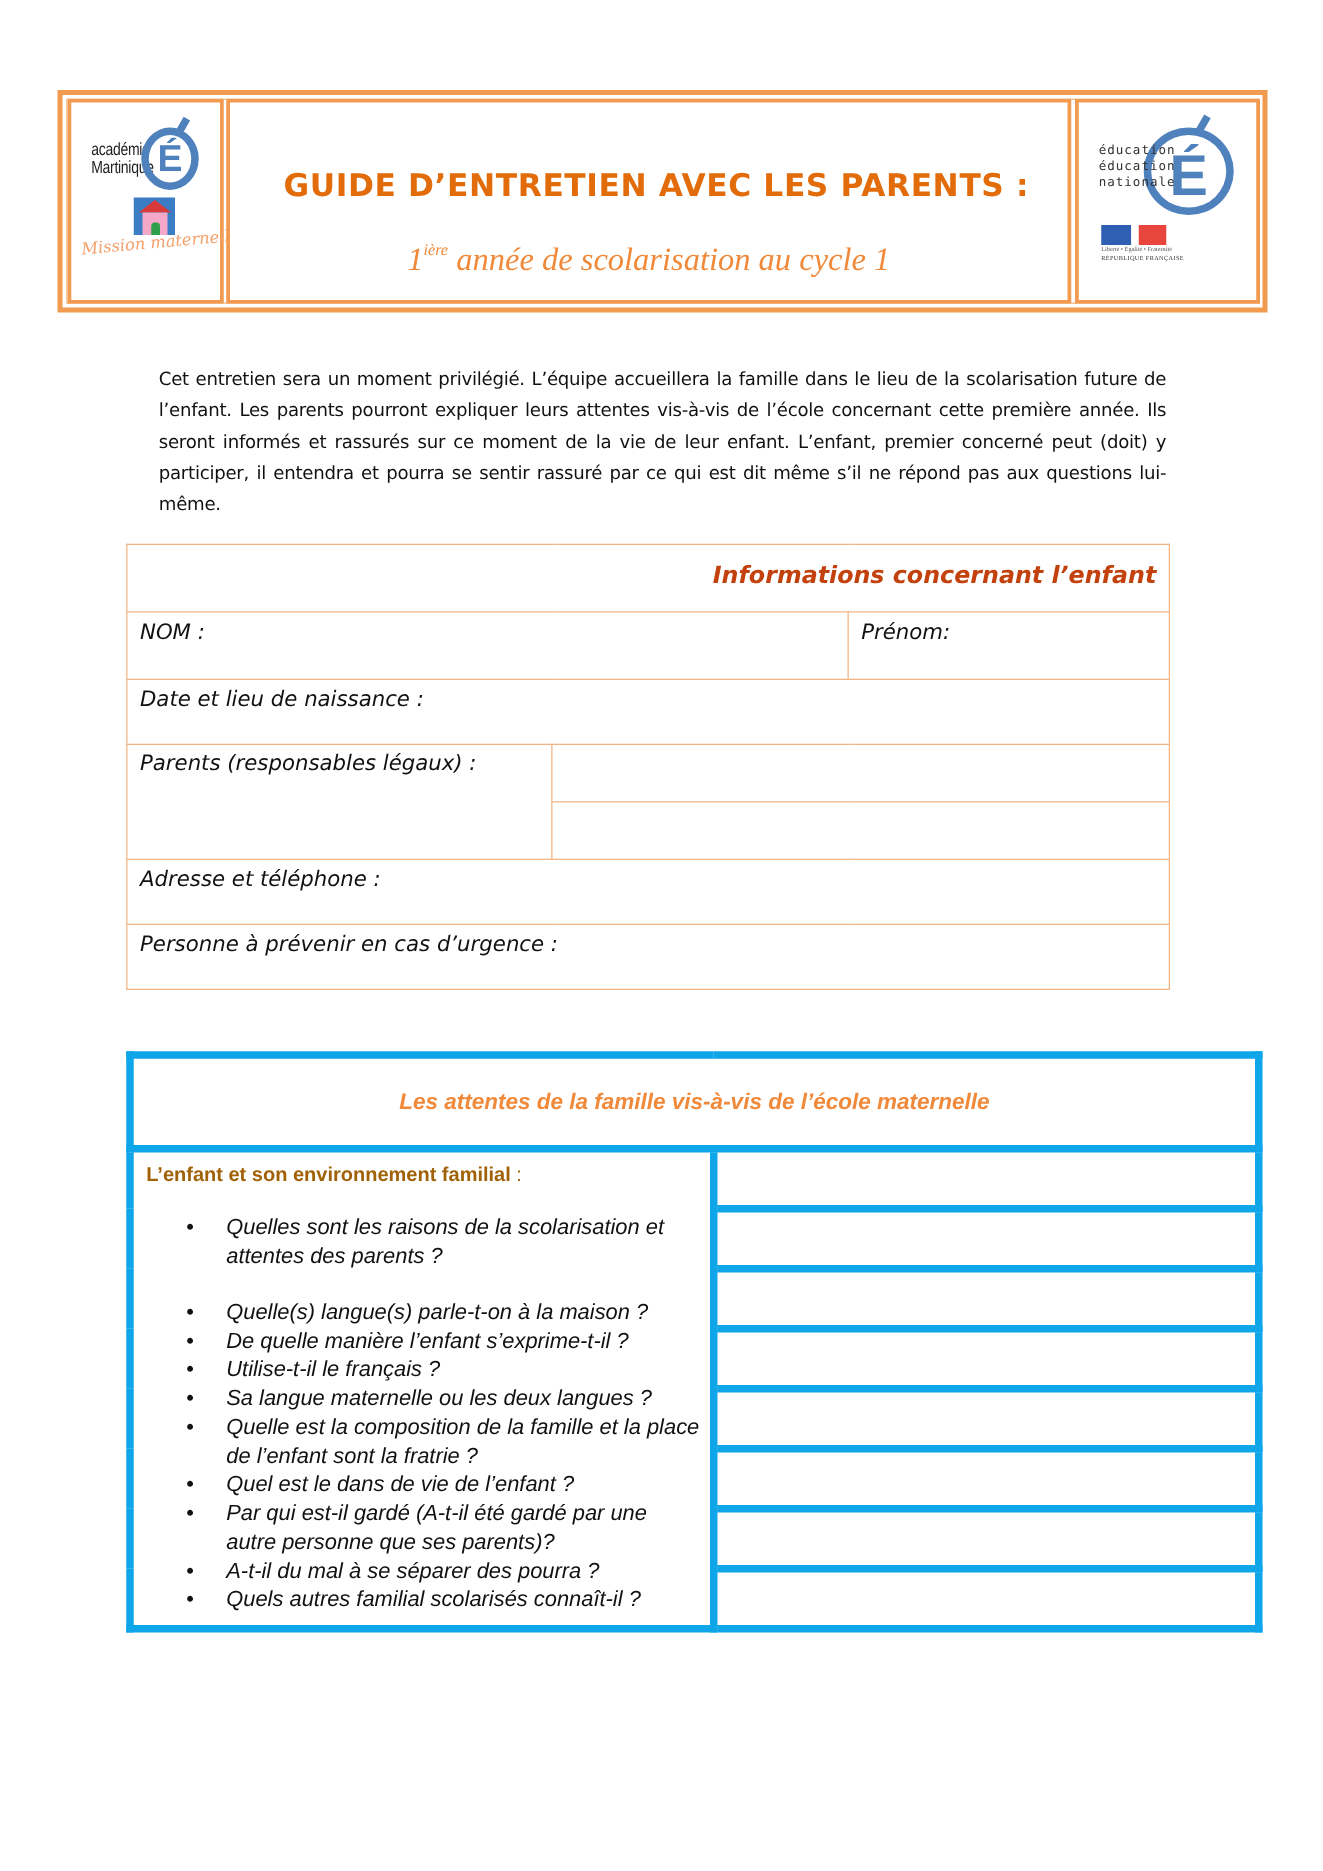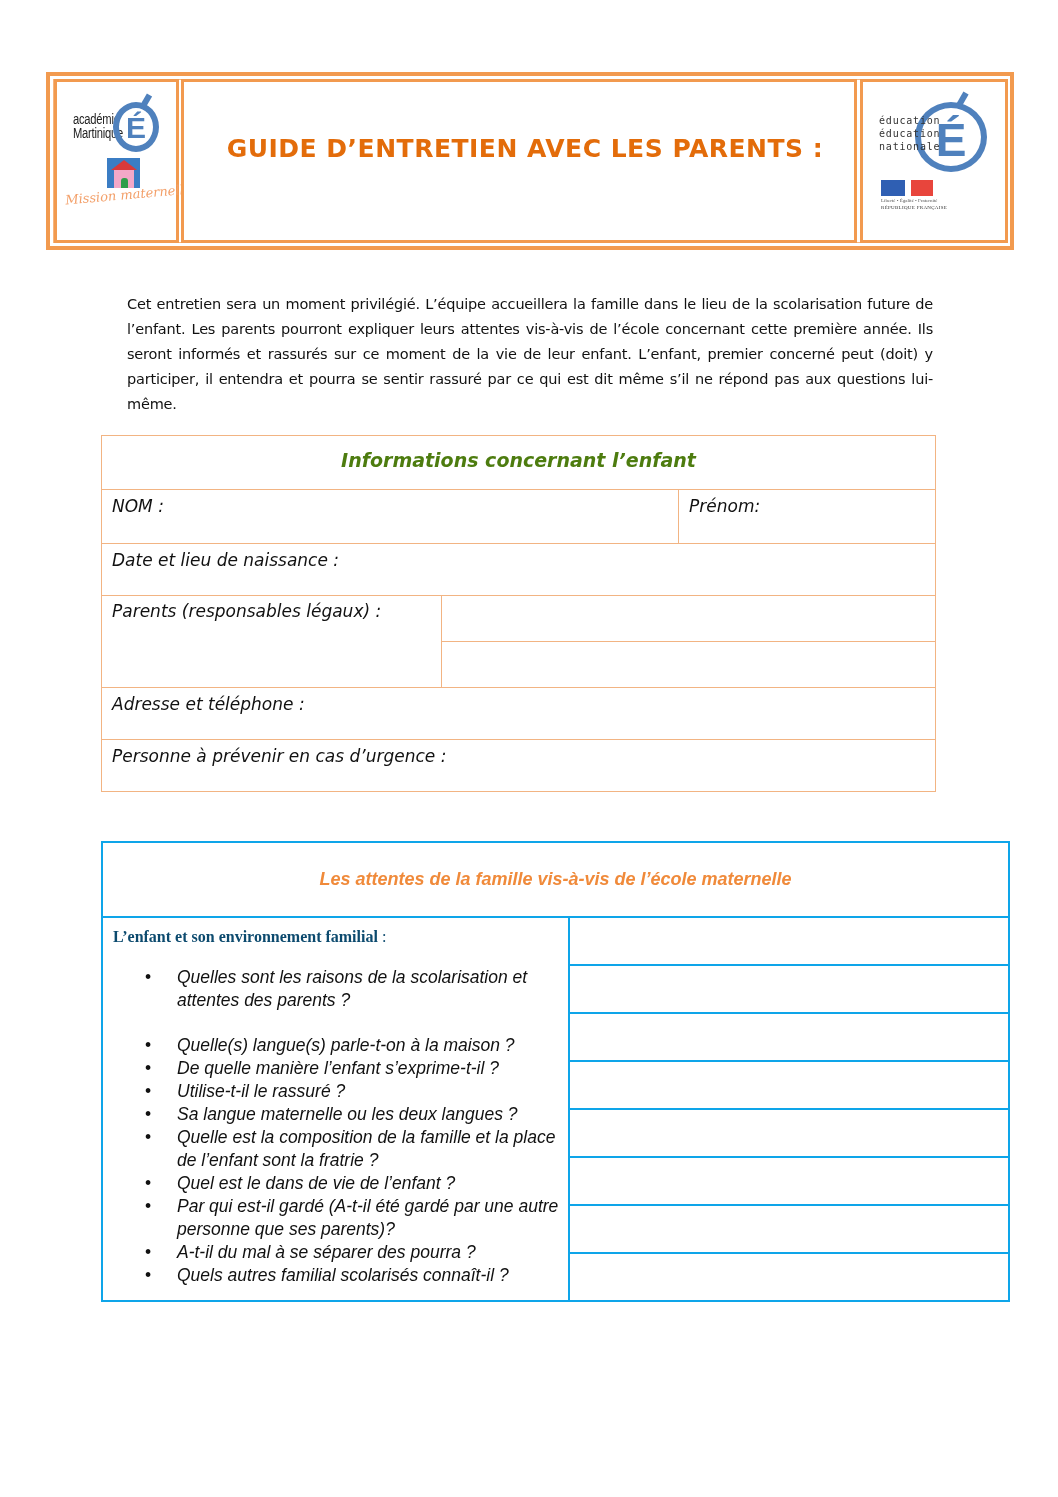--- a/index.html
+++ b/index.html
@@ -36,32 +36,32 @@
   .flag .red { position: absolute; left: 30px; top: 0; width: 22px; height: 16px; background: #e8453c; }
   .motto { position: absolute; left: 18px; top: 116px; font-family: "Liberation Serif", serif; font-size: 5px; color: #555; white-space: nowrap; }
   .republique { position: absolute; left: 18px; top: 123px; font-family: "Liberation Serif", serif; font-size: 5px; color: #333; white-space: nowrap; letter-spacing: 0.3px; }
 
   
   .intro { position: absolute; left: 127px; top: 292px; width: 806px; font-family: "DejaVu Sans", sans-serif; font-size: 14.5px; line-height: 25px; text-align: justify; color: #111; letter-spacing: -0.2px; }
 
   
   .info { position: absolute; left: 101px; top: 435px; width: 835px; border-collapse: collapse; }
   .info td { border: 1px solid #f2b483; padding: 0 10px; vertical-align: top; font-family: "DejaVu Sans", sans-serif; font-size: 17px; color: #111; box-sizing: border-box; font-style: italic; }
-  .info .head { height: 54px; text-align: center; vertical-align: middle; font-style: italic; font-weight: bold; color: #4d7c0f; font-size: 19px; padding-bottom: 6px; }
+  .info .head { height: 54px; text-align: right; vertical-align: middle; font-style: italic; font-weight: bold; color: #c2410c; font-size: 19px; padding-bottom: 6px; }
   .info .row54 { height: 54px; padding-top: 6px; }
   .info .row52 { height: 52px; padding-top: 6px; }
   .info .half { height: 46px; }
 
   
   .expect { position: absolute; left: 101px; top: 841px; width: 909px; border-collapse: collapse; }
-  .expect td { border: 2px solid #0ea5e9; box-sizing: border-box; }
+  .expect td { border: 6px solid #0ea5e9; box-sizing: border-box; }
   .expect .ehead { height: 75px; text-align: center; vertical-align: middle; font-family: "Liberation Sans", sans-serif; font-style: italic; font-weight: bold; font-size: 18px; color: #f08a3a; }
   .expect .qcell { width: 467px; vertical-align: top; padding: 10px 8px 6px 10px; font-family: "Liberation Sans", sans-serif; }
   .expect .ans { height: 48px; }
-  .section-label { font-weight: bold; font-size: 16px; color: #0c4a6e; margin-bottom: 20px; font-family: Liberation Serif, serif; }
+  .section-label { font-weight: bold; font-size: 16px; color: #a16207; margin-bottom: 20px; }
   .section-label .colon { font-weight: normal; }
   ul.qs { list-style: none; margin: 0; padding: 0; }
   ul.qs li { position: relative; padding-left: 64px; font-style: italic; font-size: 17.5px; line-height: 23px; color: #111; }
   ul.qs li .bullet { position: absolute; left: 32px; top: 0; font-style: normal; }
   ul.qs li.gap { margin-bottom: 22px; }
 </style>
 </head>
 <body>
 
 <div class="header">
@@ -79,20 +79,21 @@
     <div class="house">
       <div class="roof"></div>
         <div class="wall"></div>
         <div class="door"></div>
     </div>
     <div class="mission">Mission maternelle</div>
   </div>
 
   <div class="hcell mid">
     <div class="title">GUIDE D’ENTRETIEN AVEC LES PARENTS :</div>
+    <div class="subtitle"><span>1</span><sup>ière</sup><span> année de scolarisation au cycle 1</span></div>
   </div>
 
   <div class="hcell right">
     <div class="e-logo" style="left:52px; top:20px; width:72px; height:70px;">
       <div class="accent" style="left:38px; top:-16px; height:16px;"></div>
       <div class="e-letter" style="top:5px; font-size:46px;">É</div>
     </div>
     <div class="min-text">
       <div>éducation</div>
       <div>éducation</div>
@@ -143,21 +144,21 @@
       <tr>
     <td colspan="2" class="ehead">Les attentes de la famille vis-à-vis de l’école maternelle</td>
   </tr>
   <tr>
     <td rowspan="8" class="qcell">
       <div class="section-label"><span>L’enfant et son environnement familial</span><span class="colon"> :</span></div>
       <ul class="qs">
         <li class="gap"><span class="bullet">•</span><span>Quelles sont les raisons de la scolarisation et attentes des parents ?</span></li>
         <li><span class="bullet">•</span><span>Quelle(s) langue(s) parle-t-on à la maison ?</span></li>
         <li><span class="bullet">•</span><span>De quelle manière l’enfant s’exprime-t-il ?</span></li>
-        <li><span class="bullet">•</span><span>Utilise-t-il le rassuré ?</span></li>
+        <li><span class="bullet">•</span><span>Utilise-t-il le français ?</span></li>
         <li><span class="bullet">•</span><span>Sa langue maternelle ou les deux langues ?</span></li>
         <li><span class="bullet">•</span><span>Quelle est la composition de la famille et la place de l’enfant sont la fratrie ?</span></li>
         <li><span class="bullet">•</span><span>Quel est le dans de vie de l’enfant ?</span></li>
         <li><span class="bullet">•</span><span> Par qui est-il gardé (A-t-il été gardé par une autre personne que ses parents)?</span></li>
         <li><span class="bullet">•</span><span>A-t-il du mal à se séparer des pourra ?</span></li>
         <li><span class="bullet">•</span><span>Quels autres familial scolarisés connaît-il ?</span></li>
       </ul>
     </td>
     <td class="ans"></td>
   </tr>

